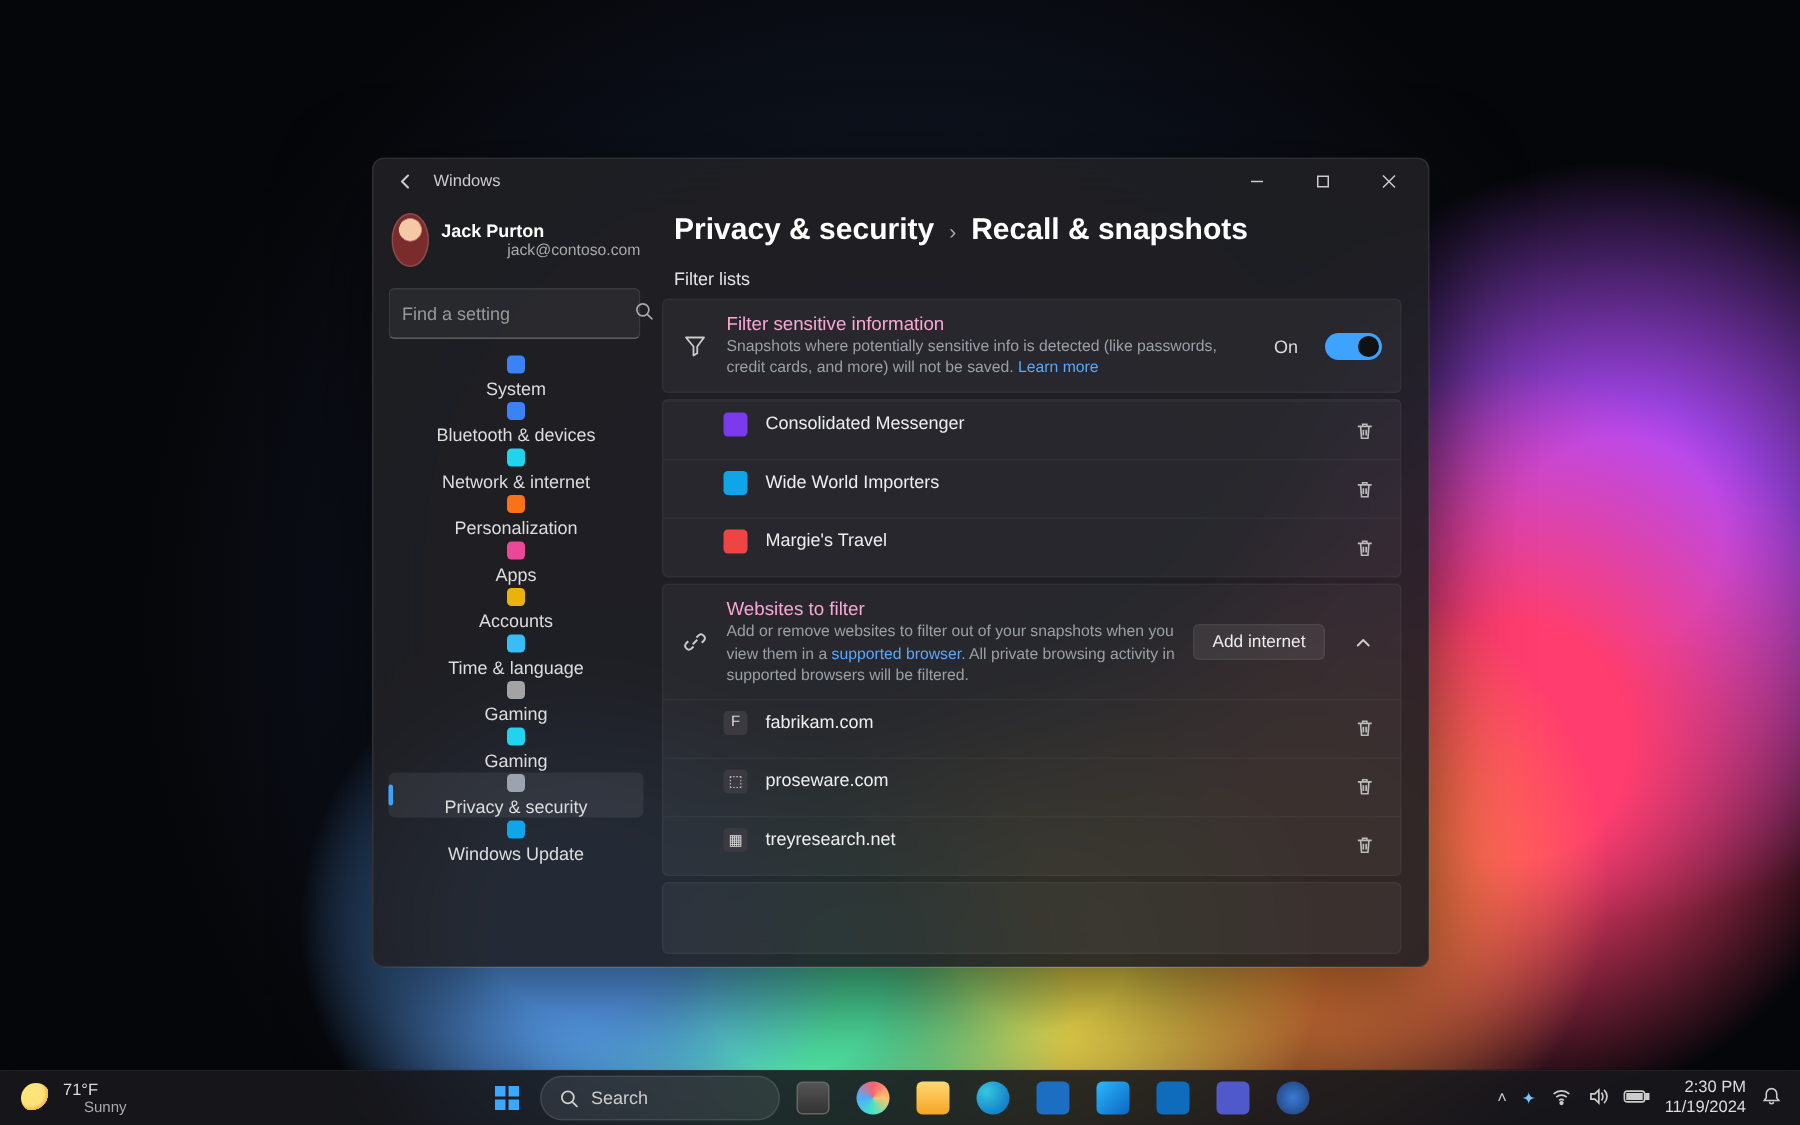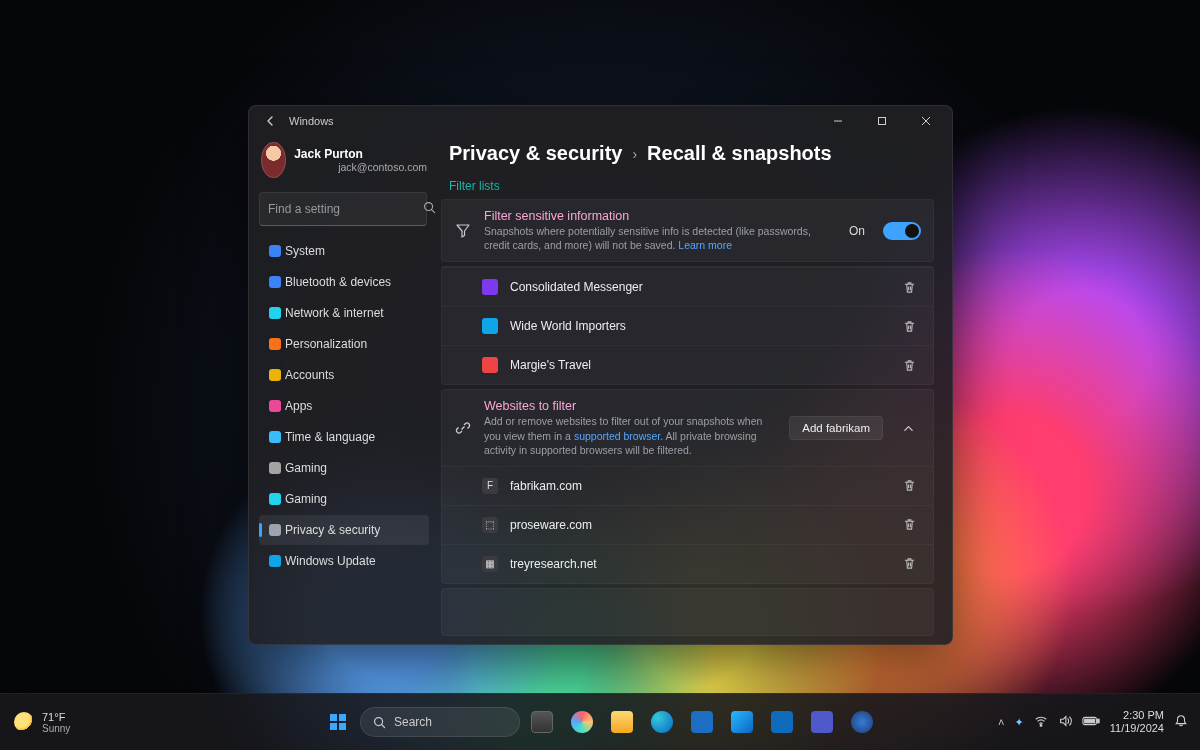--- a/index.html
+++ b/index.html
@@ -74,35 +74,36 @@
     flex:1; background:transparent; border:none; outline:none;
     color:#ddd; font-size:12px;
   }
   .search input::placeholder{ color:#999;}
   .navlist { display:flex; flex-direction:column; gap:1px; }
   .navitem {
     height:30px; border-radius:4px;
     display:flex; align-items:center; gap:2px;
     padding:0 8px; color:#ddd; cursor:default;
     position:relative;
+    flex-direction:column;
   }
   .navitem.sel{ background:rgba(255,255,255,0.07);}
   .navitem.sel::before{
     content:""; position:absolute; left:0; top:8px; bottom:8px; width:3px;
     background:#3da3ff; border-radius:2px;
   }
   .nicon{ width:16px; height:16px; display:flex; align-items:center; justify-content:center; font-size:12px;}
 
   
   .main { flex:1; padding:4px 18px 12px 6px; overflow-y:auto; }
   .main::-webkit-scrollbar{ width:4px;}
   .main::-webkit-scrollbar-thumb{ background:rgba(255,255,255,0.15); border-radius:2px;}
   .crumbs { display:flex; align-items:center; gap:10px; font-size:20px; font-weight:600; color:#fff; padding:2px 0 14px 8px;}
   .crumbs .chev { font-size:14px; color:#aaa; font-weight:400;}
-  .section-h{ font-size:12px; color:#14b8a6; padding:0 0 6px 8px;}
+  .section-h{ font-size:12px; color:#e5e5e5; padding:0 0 6px 8px;}
 
   .card {
     background:rgba(255,255,255,0.045);
     border:1px solid rgba(255,255,255,0.04);
     border-radius:4px;
     margin-bottom:4px;
   }
   .row {
     display:flex; align-items:center; gap:12px;
     padding:9px 12px;
@@ -127,32 +128,32 @@
     border:1px solid rgba(255,255,255,0.06);
     color:#eee; font-size:11.5px;
     padding:5px 12px; border-radius:4px;
   }
   .chevbtn{
     width:26px; height:26px; display:flex; align-items:center; justify-content:center;
     color:#ccc; border-radius:4px;
   }
   .chevbtn svg{ width:11px; height:11px; stroke:#ccc; }
   .subrow{
-    display:flex; align-items:center; gap:12px;
+    display:flex; align-items:flex-start; gap:12px;
     padding:7px 12px 7px 40px;
     border-top:1px solid rgba(255,255,255,0.04);
     font-size:12px; color:#eee;
   }
   .subicon{ width:16px; height:16px; border-radius:3px; display:flex; align-items:center; justify-content:center; font-size:10px; color:#fff;}
   .trash{ margin-left:auto; width:24px; height:24px; display:flex; align-items:center; justify-content:center; color:#bbb;}
   .trash svg{ width:13px; height:13px; }
 
   
   .taskbar{
-    position:absolute; left:0; right:0; bottom:0; height:57px;
+    position:absolute; left:0; right:0; bottom:0; height:37px;
     background:rgba(24,24,28,0.88);
     backdrop-filter:blur(20px);
     border-top:1px solid rgba(255,255,255,0.05);
     display:flex; align-items:center;
     color:#ddd; font-size:11px;
   }
   .weather{ display:flex; align-items:center; gap:8px; padding:0 14px;}
   .wicon{ width:20px; height:20px; border-radius:50%;
     background:radial-gradient(circle at 35% 35%, #ffe27a 0 45%, #f7b733 60%, transparent 61%);}
   .tcenter{ position:absolute; left:50%; transform:translateX(-50%); display:flex; align-items:center; gap:4px;}
@@ -238,29 +239,29 @@
               <span>Network &amp; internet</span>
             </div>
             <div class="navitem">
               <span class="nicon">
                 <span style="display:inline-block;width:12px;height:12px;border-radius:3px;background:#f97316;"></span>
               </span>
               <span>Personalization</span>
             </div>
             <div class="navitem">
               <span class="nicon">
+                <span style="display:inline-block;width:12px;height:12px;border-radius:3px;background:#ec4899;"></span>
+              </span>
+              <span>Apps</span>
+            </div>
+            <div class="navitem">
+              <span class="nicon">
                 <span style="display:inline-block;width:12px;height:12px;border-radius:3px;background:#eab308;"></span>
               </span>
               <span>Accounts</span>
-            </div>
-            <div class="navitem">
-              <span class="nicon">
-                <span style="display:inline-block;width:12px;height:12px;border-radius:3px;background:#ec4899;"></span>
-              </span>
-              <span>Apps</span>
             </div>
             <div class="navitem">
               <span class="nicon">
                 <span style="display:inline-block;width:12px;height:12px;border-radius:3px;background:#38bdf8;"></span>
               </span>
               <span>Time &amp; language</span>
             </div>
             <div class="navitem">
               <span class="nicon">
                 <span style="display:inline-block;width:12px;height:12px;border-radius:3px;background:#a3a3a3;"></span>
@@ -349,21 +350,21 @@
           <div class="row">
             <div class="ricon">
               <svg width="16" height="16" viewBox="0 0 16 16" fill="none" stroke="#ccc" stroke-width="1.3">
                   <path d="M6.5 9.5l3-3M7 11l-1.5 1.5a2.5 2.5 0 01-3.5-3.5L3.5 7.5M9 5l1.5-1.5a2.5 2.5 0 013.5 3.5L12.5 8.5"></path>
                 </svg>
             </div>
             <div class="rtext">
               <div class="rtitle">Websites to filter</div>
               <div class="rdesc"><span>Add or remove websites to filter out of your snapshots when you view them in a </span><a class="link">supported browser</a><span>. All private browsing activity in supported browsers will be filtered.</span></div>
             </div>
-            <div class="pill">Add fabrikam</div>
+            <div class="pill">Add internet</div>
             <div class="chevbtn">
               <svg viewBox="0 0 12 12" fill="none">
                   <path d="M2 8l4-4 4 4" stroke-width="1.4" stroke-linecap="round" stroke-linejoin="round"></path>
                 </svg>
             </div>
           </div>
           <div id="web-sub">
               <div class="subrow">
                 <span class="subicon" style="background:#3a3a40;color:#ddd;">F</span>
                 <span>fabrikam.com</span>
@@ -405,21 +406,21 @@
 
       </div>
     </div>
   </div>
 
   <div class="taskbar">
     <div class="weather">
       <div class="wicon"></div>
       <div>
         <div style="font-size:11px;">71°F</div>
-        <div style="font-size:10px;color:#aaa;">Sunny</div>
+        <div style="font-size:10px;color:#aaa;margin-left:14px;">Sunny</div>
       </div>
     </div>
 
     <div class="tcenter">
       <div class="tbtn">
         <svg width="18" height="18" viewBox="0 0 18 18">
             <rect x="1" y="1" width="7" height="7" fill="#3ba7ff"></rect>
             <rect x="10" y="1" width="7" height="7" fill="#3ba7ff"></rect>
             <rect x="1" y="10" width="7" height="7" fill="#3ba7ff"></rect>
             <rect x="10" y="10" width="7" height="7" fill="#3ba7ff"></rect>

